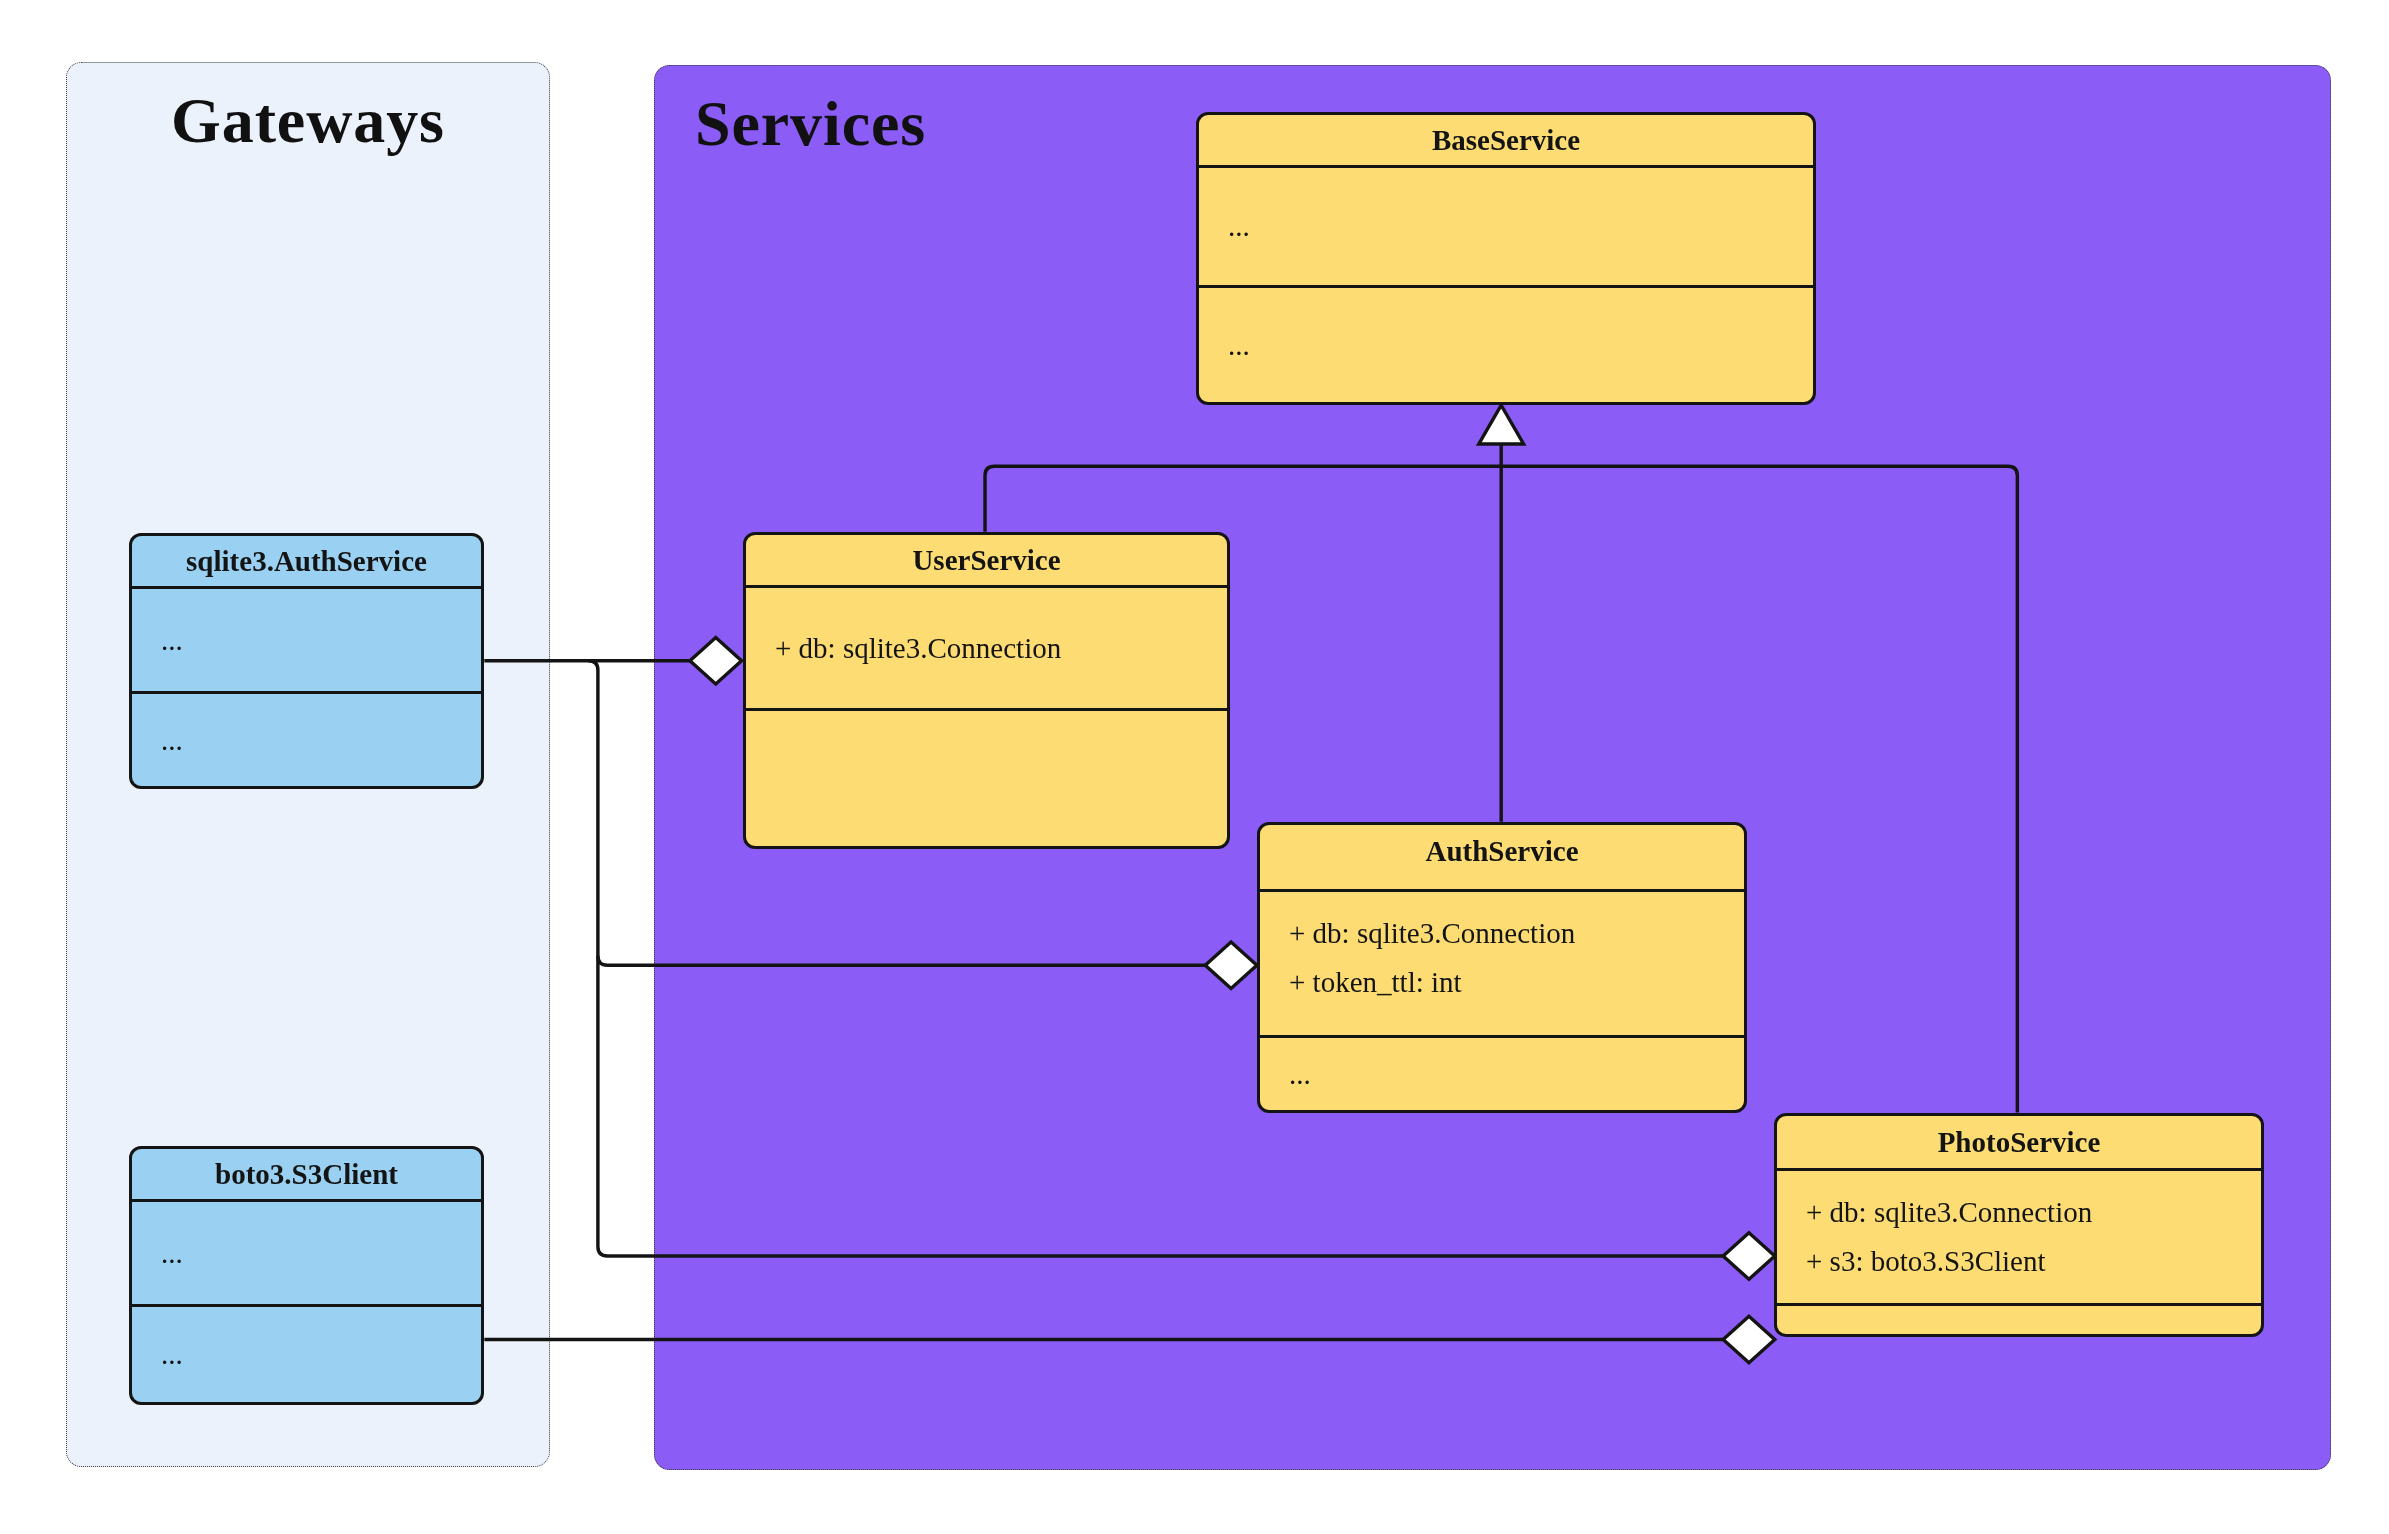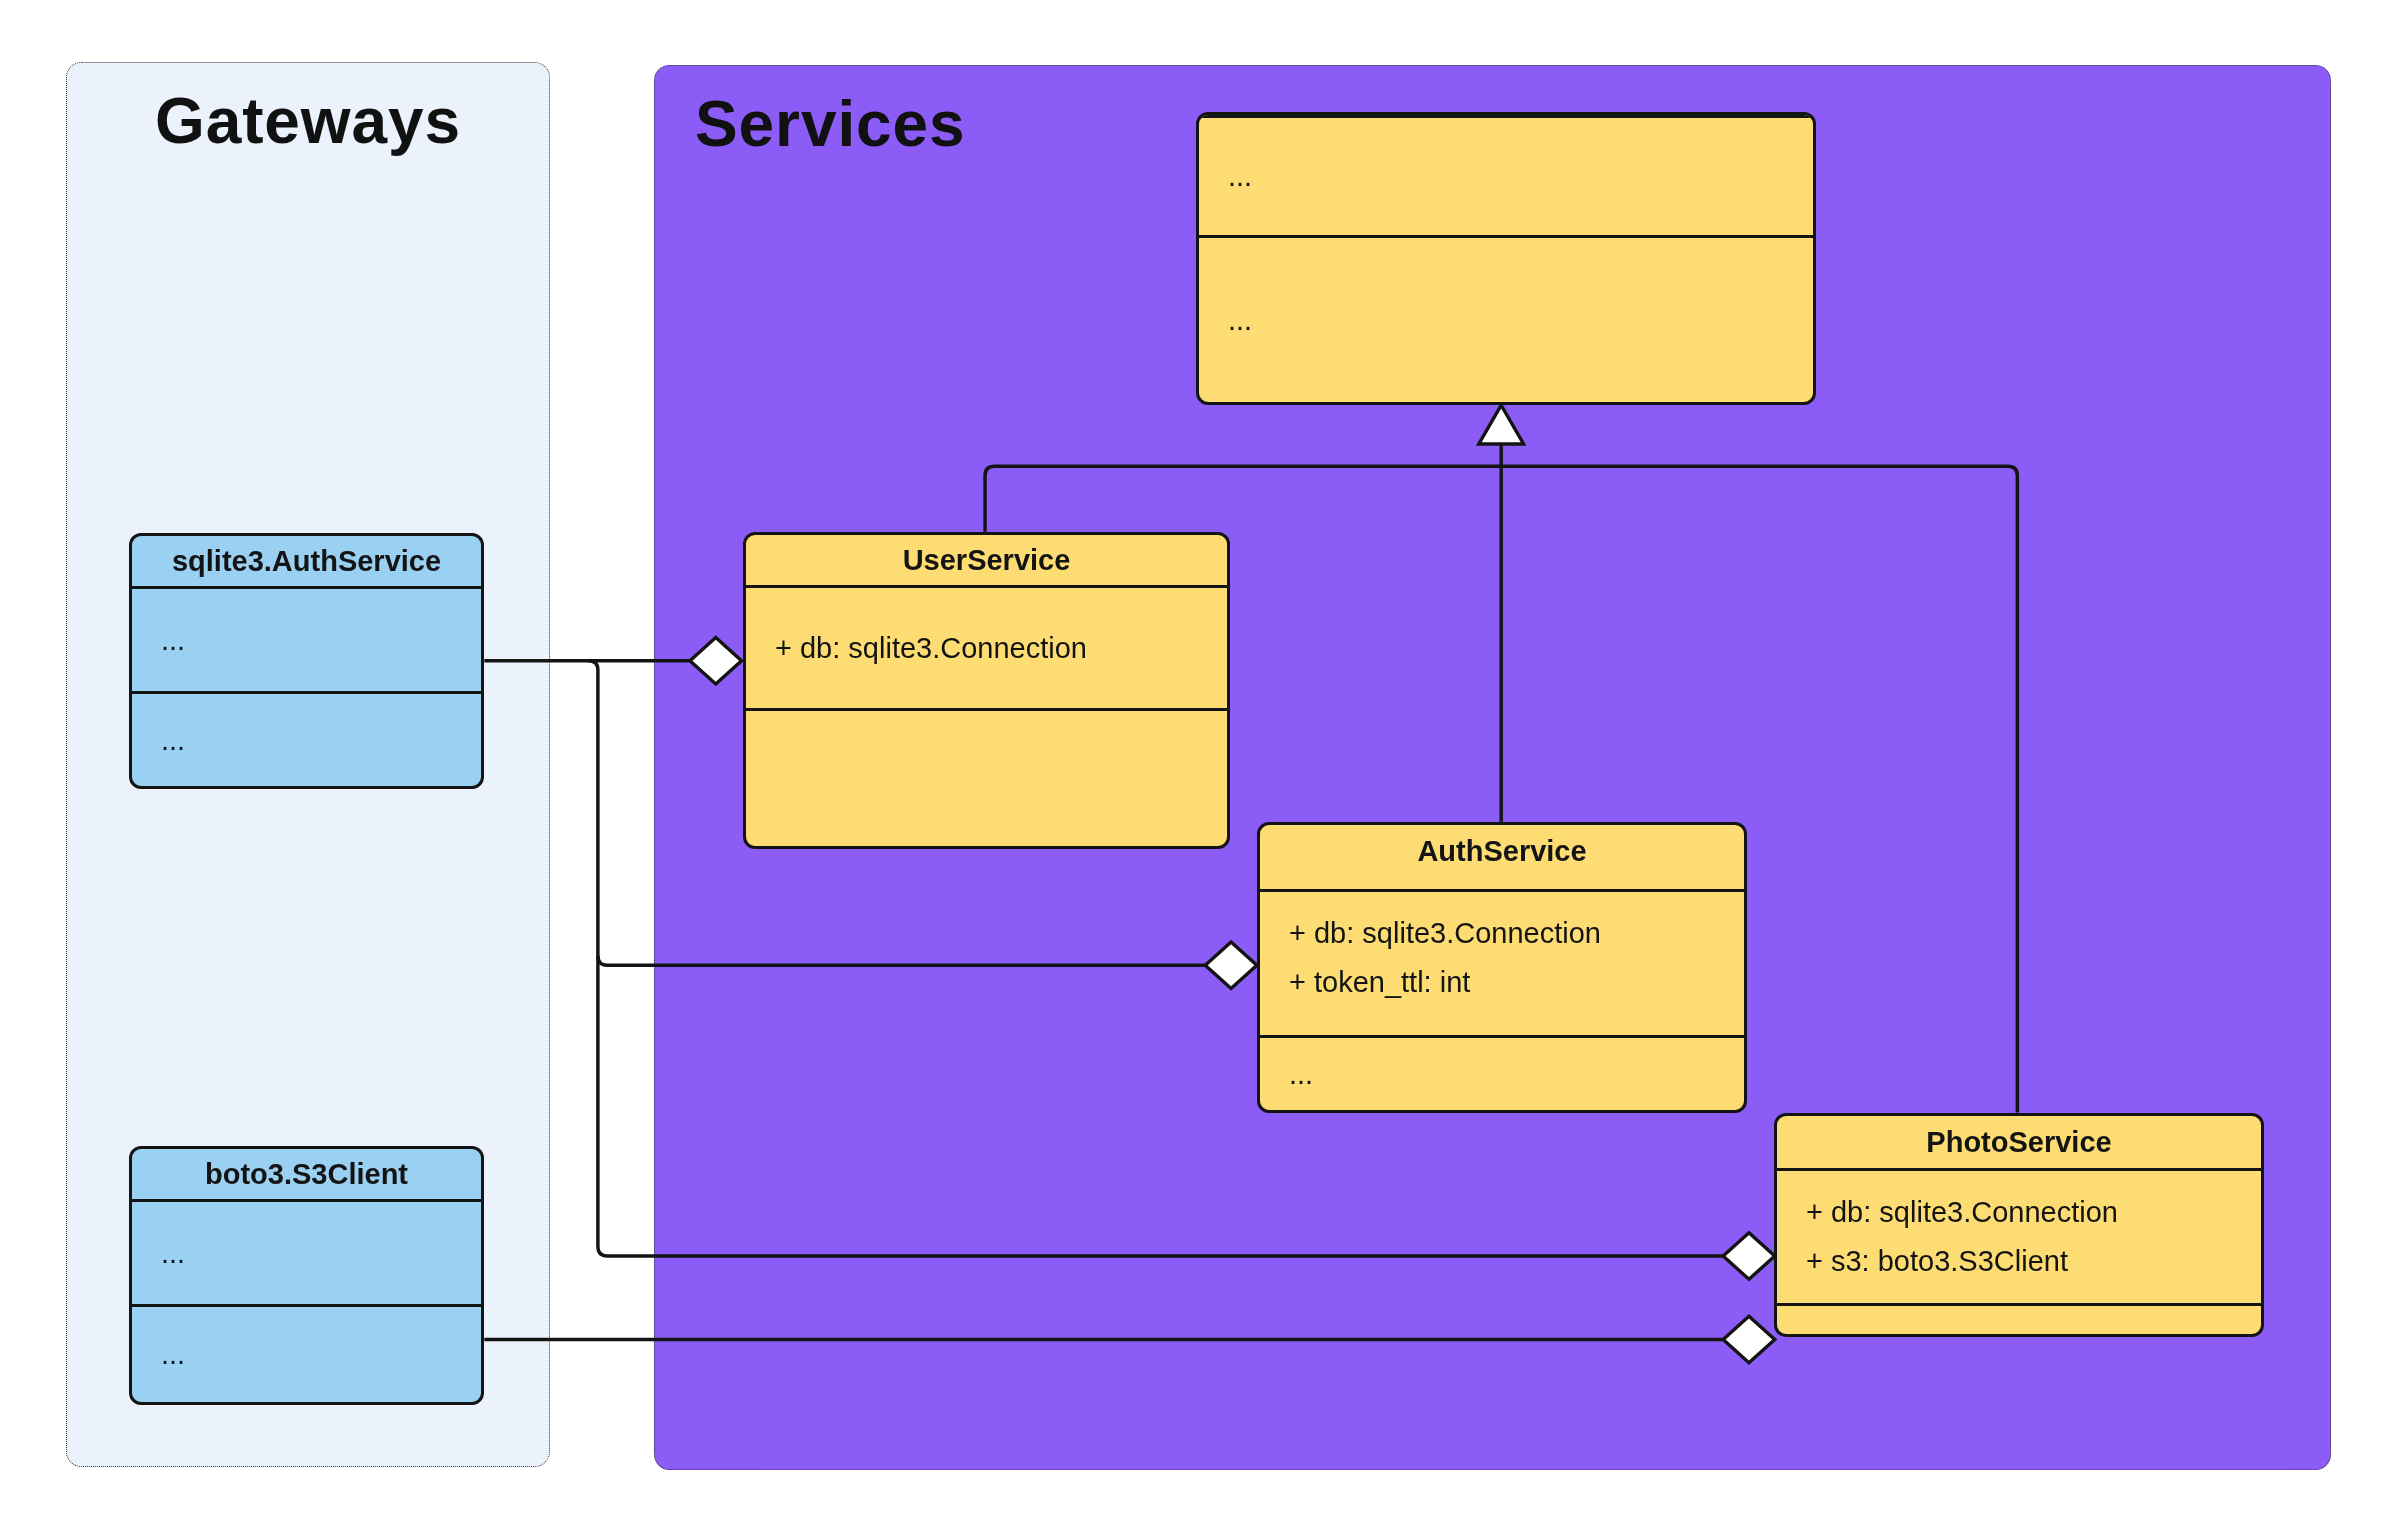--- a/index.html
+++ b/index.html
@@ -1,18 +1,18 @@
 <!DOCTYPE html>
 <html style="font-size:13.8px"><head>
 <meta charset="utf-8">
 <style>
   html,body{margin:0;padding:0;}
   body{background:#ffffff;}
   .canvas{position:relative;width:2389px;height:1534px;background:#ffffff;overflow:hidden;
-          font-family:Liberation Sans, sans-serif;color:#141414;}
+          font-family:Liberation Serif, serif;color:#141414;}
 
   
   .panel{position:absolute;border:1.7px dotted #3a3a3a;border-radius:15.5px;z-index:0;}
   #panel-gateways{left:66px;top:62px;width:482px;height:1403px;background:#EBF2FB;}
   #panel-services{left:654px;top:65px;width:1675px;height:1403px;background:#8b5cf6;}
   .panel-title{position:absolute;font-weight:700;font-size:64px;letter-spacing:0.9px;color:#111;white-space:nowrap;}
   #title-gateways{top:20.7px;left:0;width:100%;text-align:center;}
   #title-services{top:20.7px;left:40px;}
 
   
@@ -75,20 +75,21 @@
     <div class="uml-title">boto3.S3Client</div>
     <div class="uml-attrs">
       <div class="uml-line">...</div>
     </div>
     <div class="uml-methods">
       <div class="uml-line">...</div>
     </div>
   </div>
 
   <div class="uml-class" style="left:1196px;top:112px;width:620px;height:293px;--fill:#FCDC73;--h1:50px;--h2:117px;">
+    <div class="uml-title">BaseService</div>
     <div class="uml-attrs">
       <div class="uml-line">...</div>
     </div>
     <div class="uml-methods">
       <div class="uml-line">...</div>
     </div>
   </div>
 
   <div class="uml-class" style="left:743px;top:532px;width:487px;height:317px;--fill:#FCDC73;--h1:50px;--h2:120px;">
     <div class="uml-title">UserService</div>

